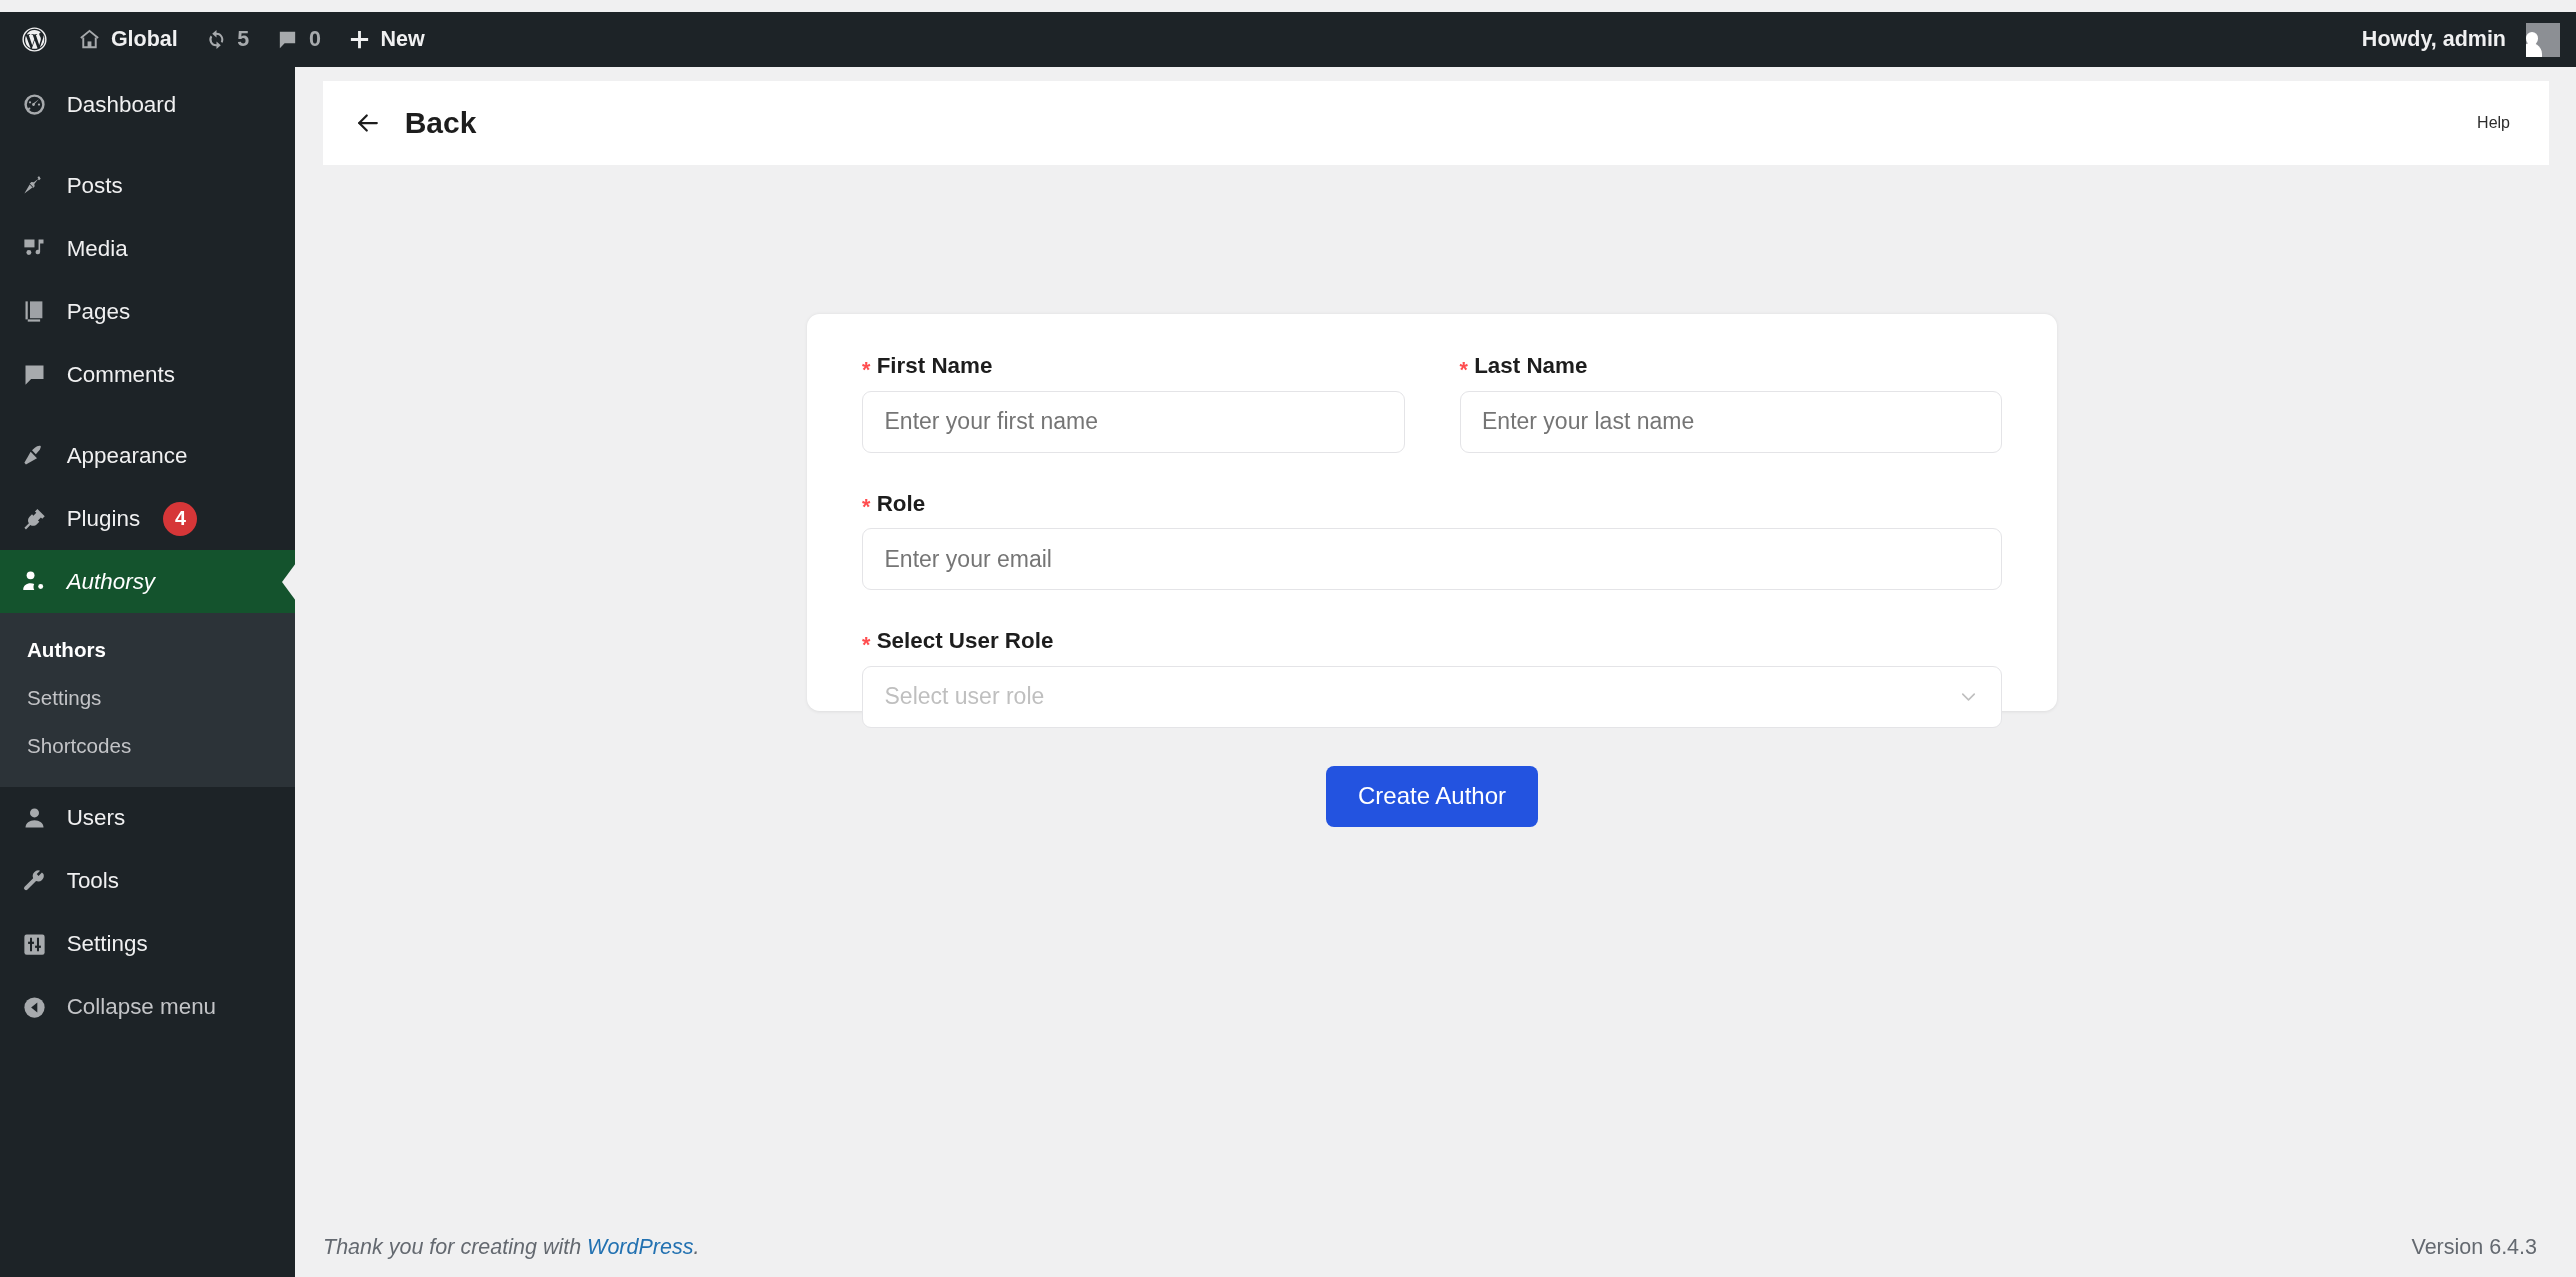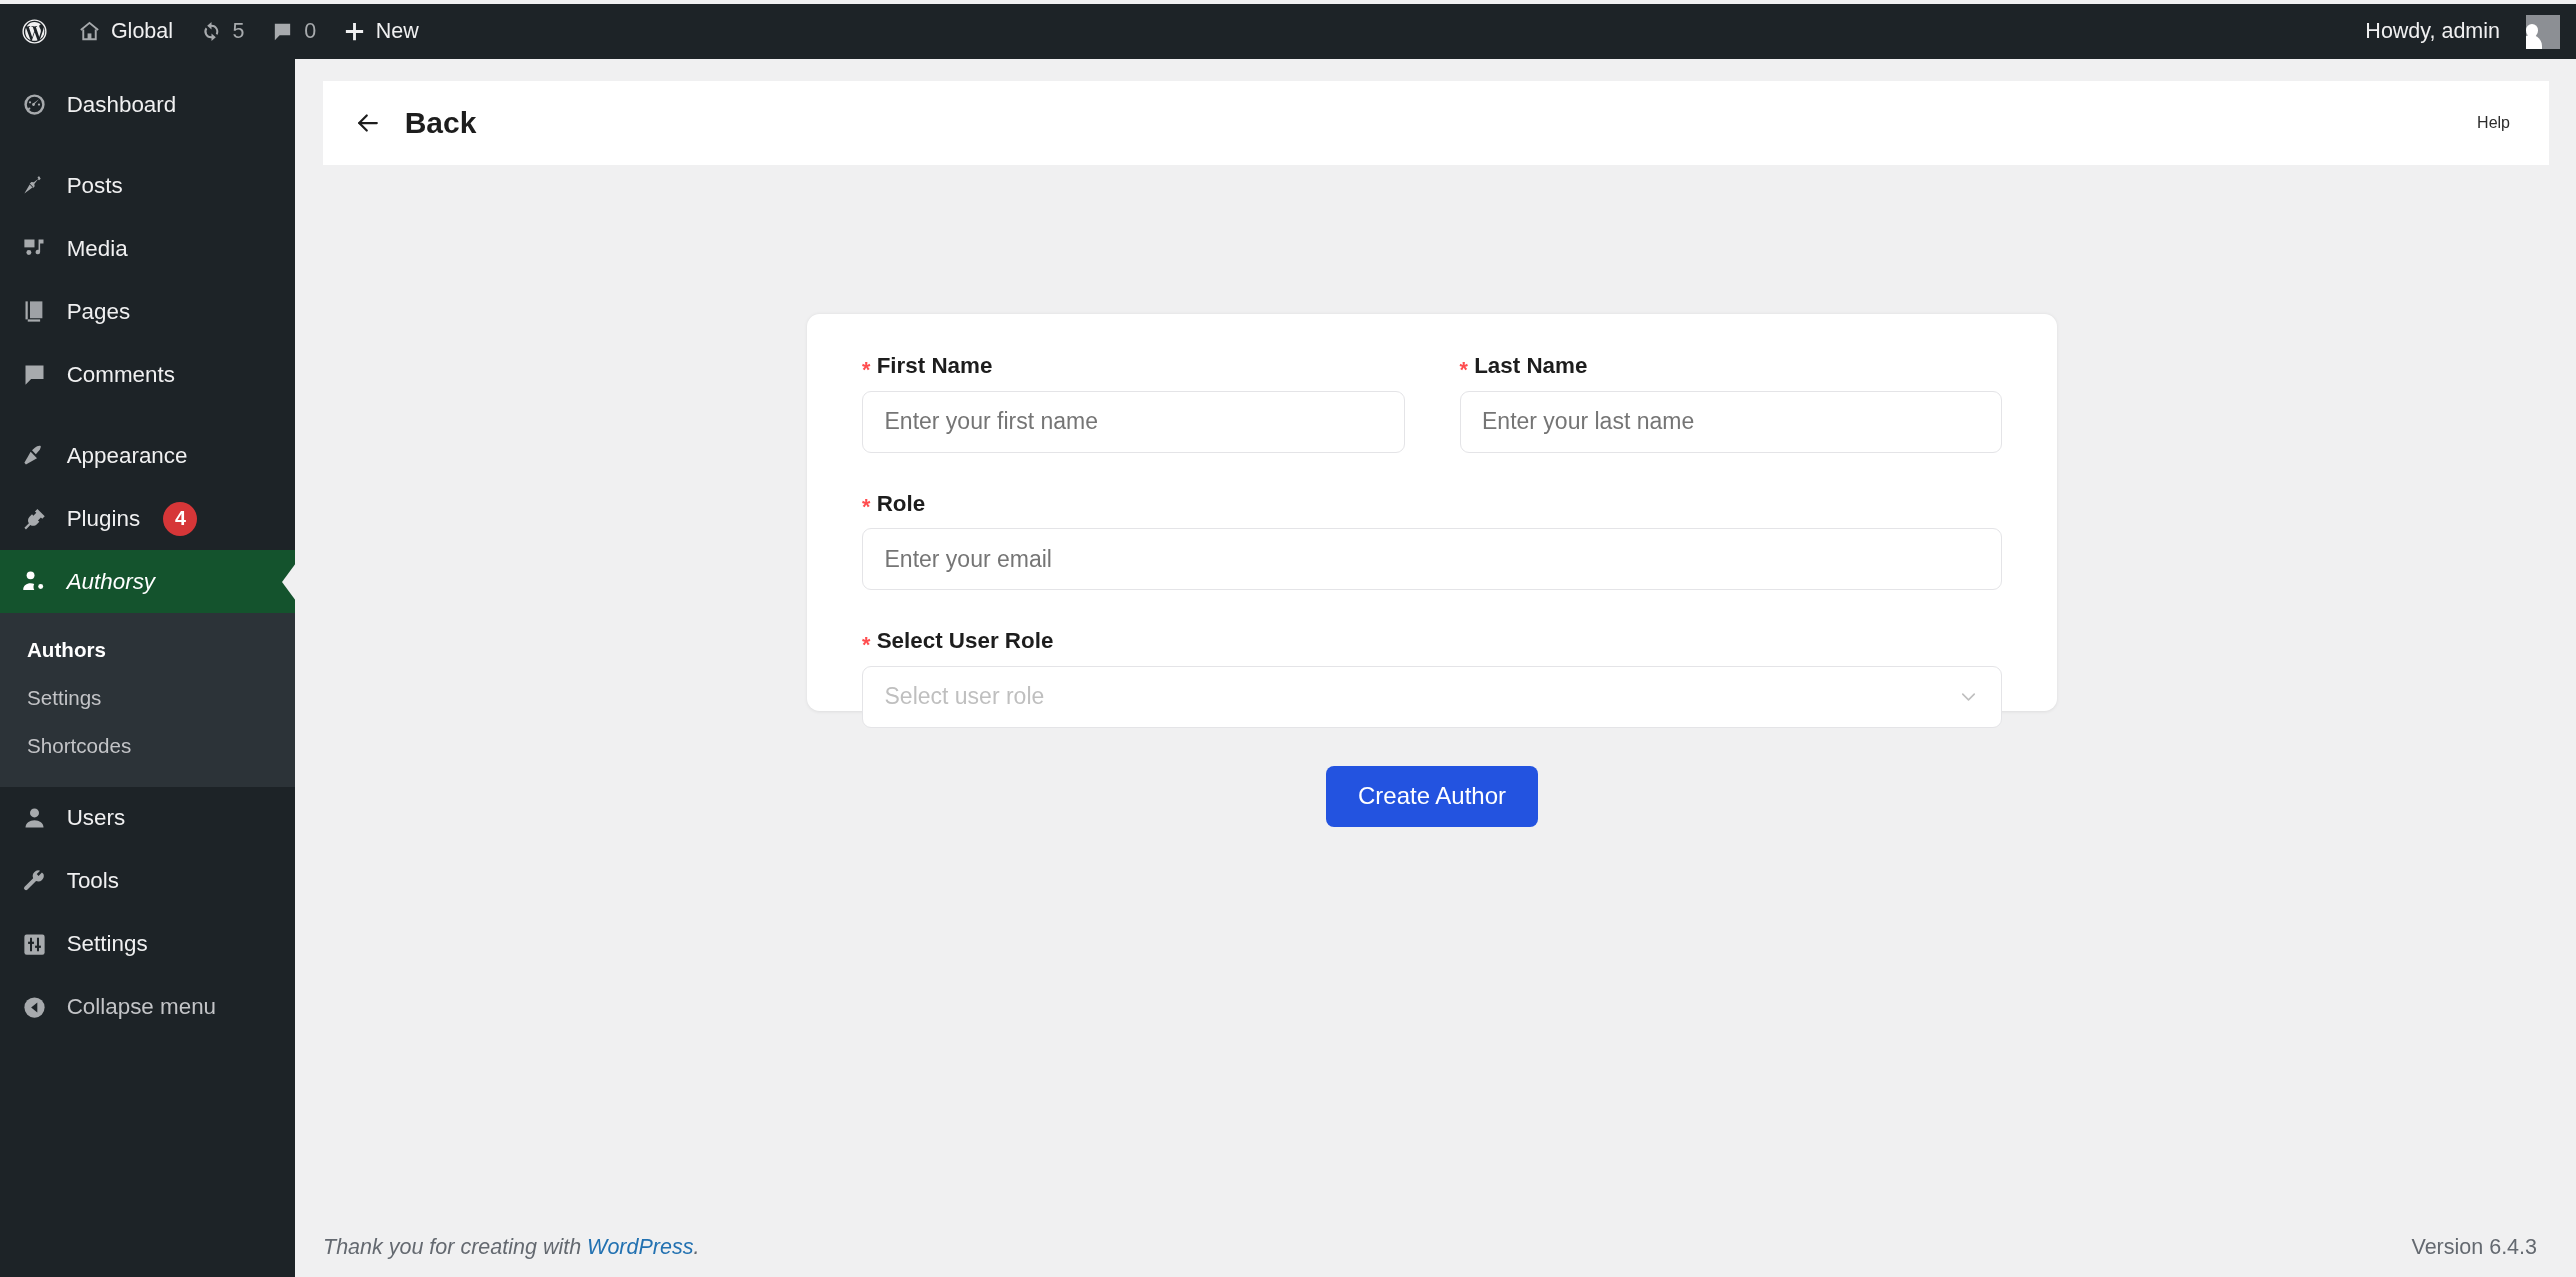--- a/index.html
+++ b/index.html
@@ -6,39 +6,40 @@
   html, body {
     width: 2576px;
     height: 1277px;
     overflow: hidden;
     background: #f0f0f1;
     font-family: "Liberation Sans", sans-serif;
   }
 
   
   .adminbar {
-    position: absolute; top: 4px; left: 0;
+    position: absolute; top: 12px; left: 0;
     width: 2576px; height: 55px;
     background: #1d2327;
     display: flex; align-items: center;
     color: #f0f0f1;
     font-size: 21.5px;
     z-index: 50;
+    font-weight: bold;
   }
   .ab-group { display: flex; align-items: center; }
   .ab-item {
     display: flex; align-items: center; gap: 9.8px;
     height: 55px; padding: 0 13.4px;
     color: #f0f0f1; cursor: pointer; white-space: nowrap;
   }
   .ab-item.wplogo { padding: 0 16px 0 19.7px; }
   .ab-count { color: #a7aaad; }
   .ab-spacer { flex: 1 1 auto; }
   .ab-right {
-    display: flex; align-items: center; gap: 26px;
+    display: flex; align-items: center; gap: 20px;
     padding: 0 16px 0 0; height: 55px; text-align: center;
   }
   .ab-howdy { font-size: 21.5px; color: #f0f0f1; white-space: nowrap; }
   .avatar {
     width: 34px; height: 34px; background: #8c8f94;
     display: flex; align-items: flex-end; justify-content: center;
     overflow: hidden;
   }
   .avatar .head { width: 12.5px; height: 12.5px; border-radius: 50%; background: #fff; position: relative; top: -11.6px;}
   .avatar .body { width: 23px; height: 13.4px; border-radius: 11.6px 11.6px 0 0; background: #fff; position: relative; left: -18px; top: 0;}

